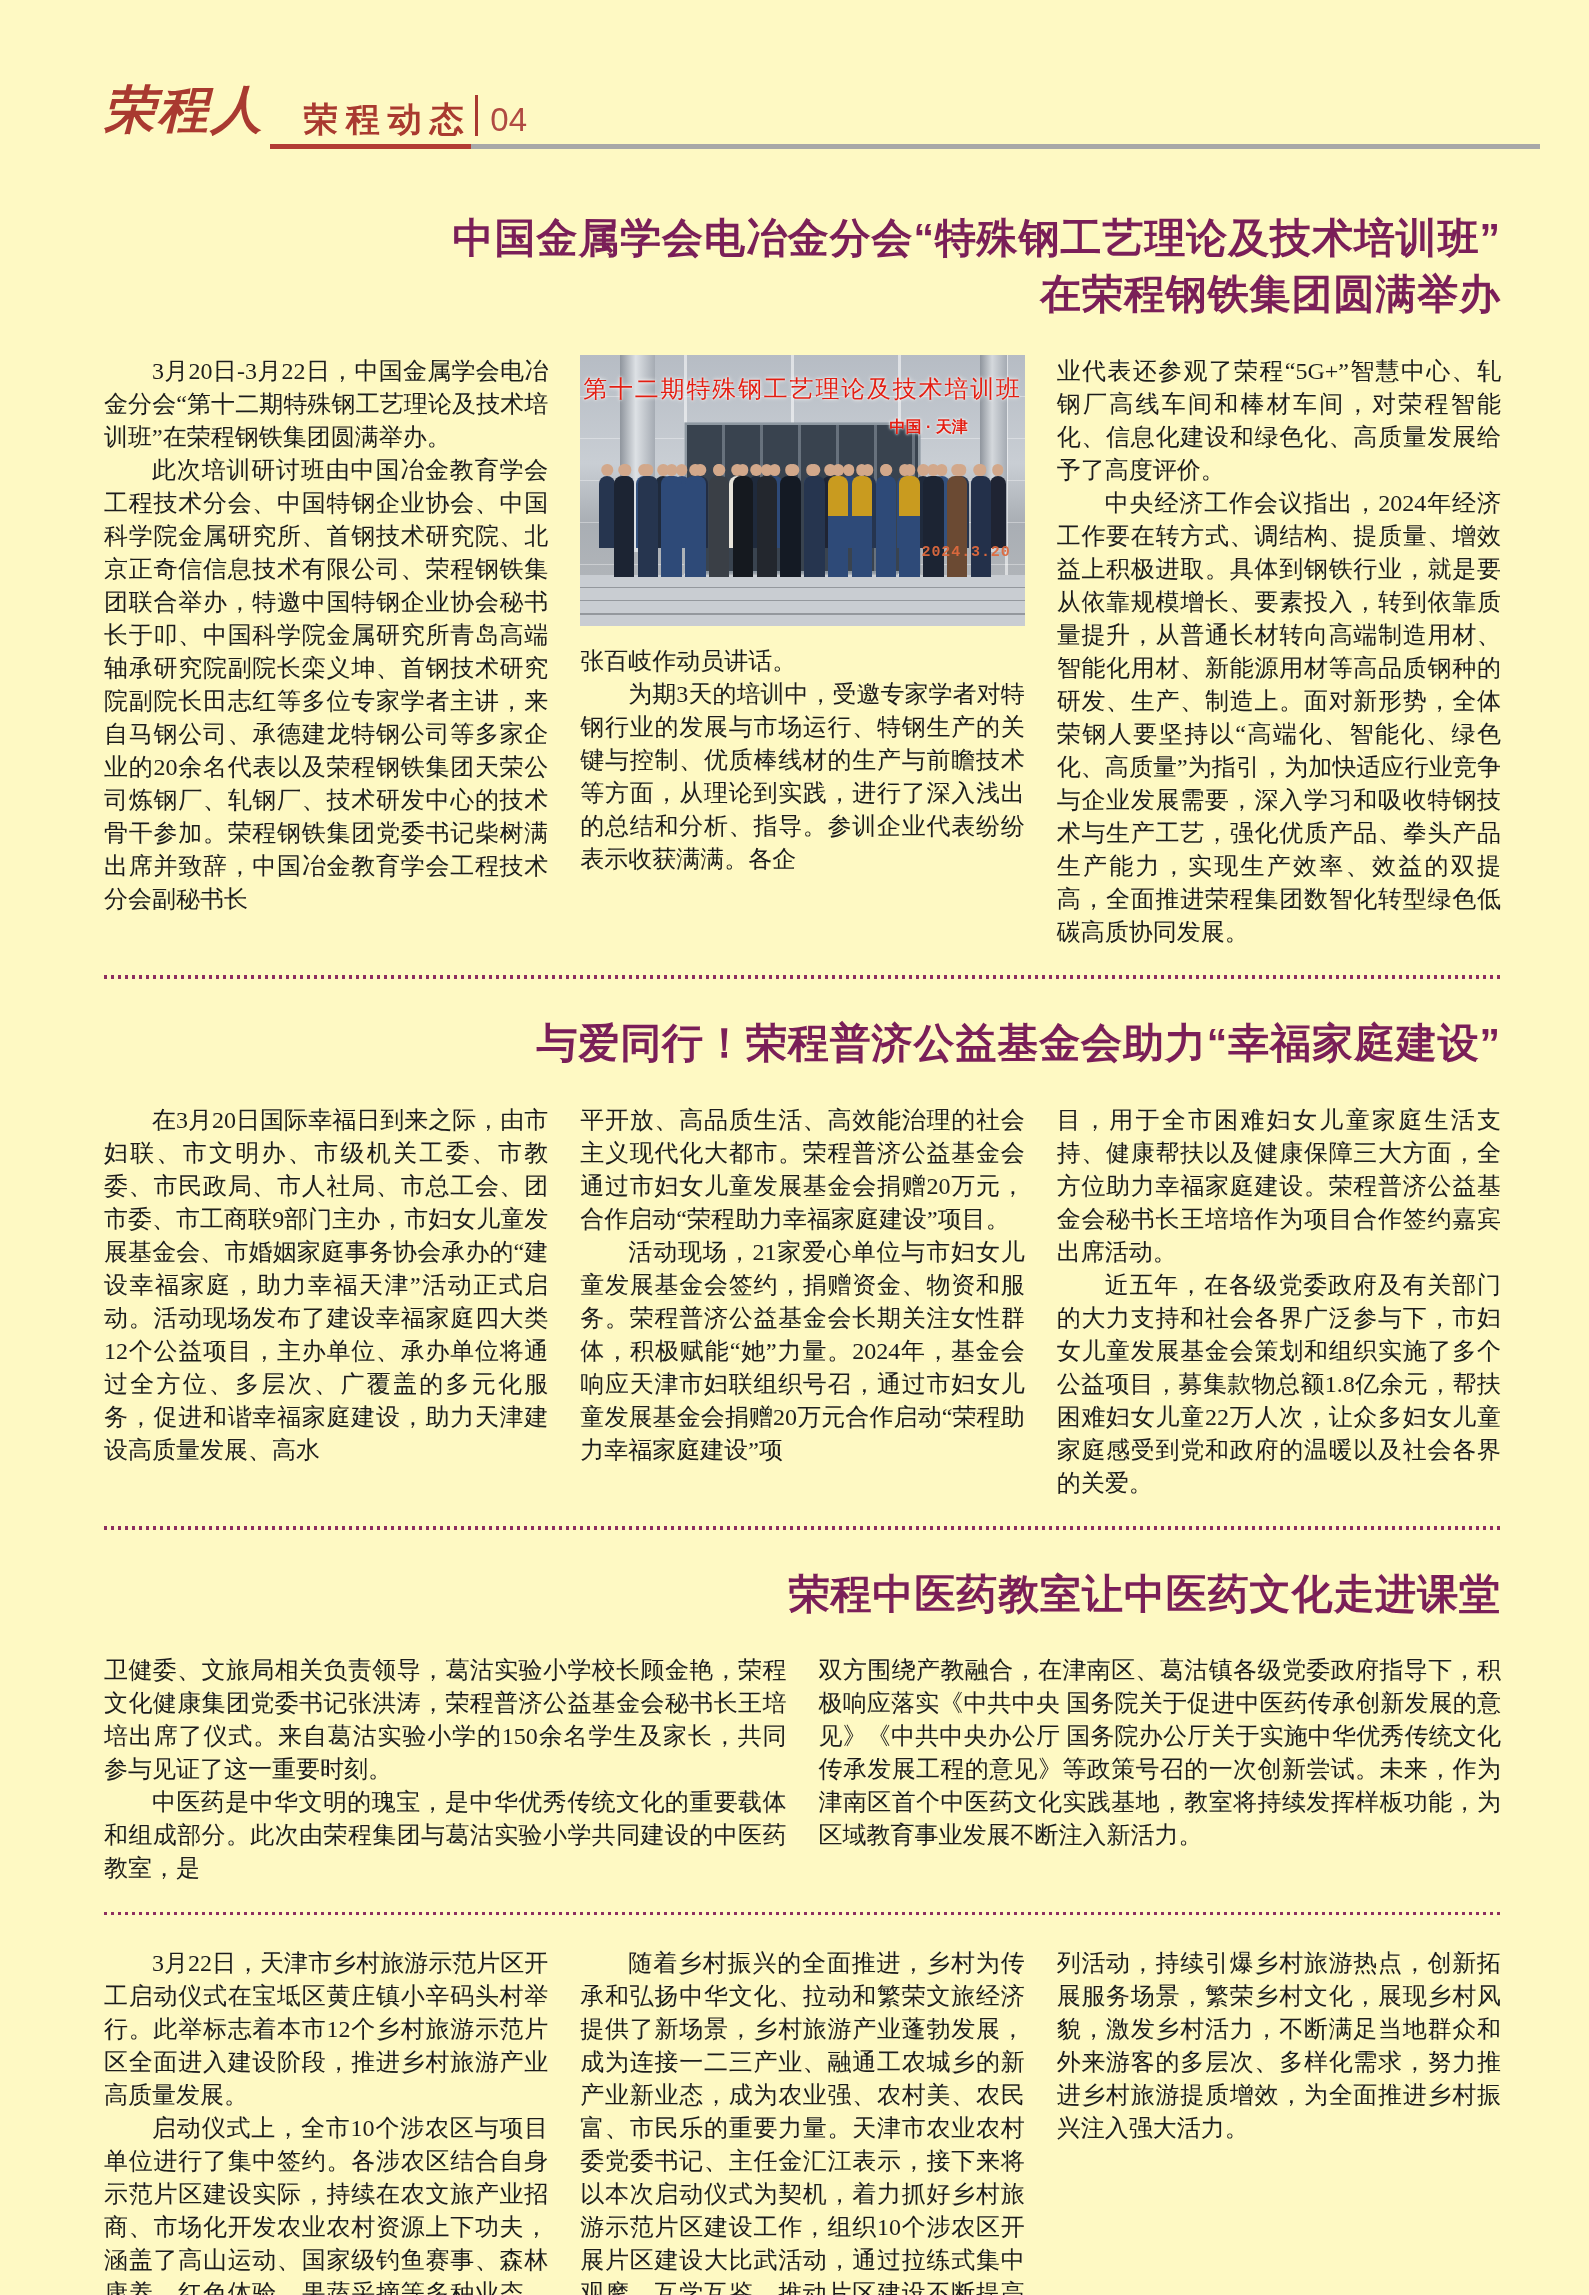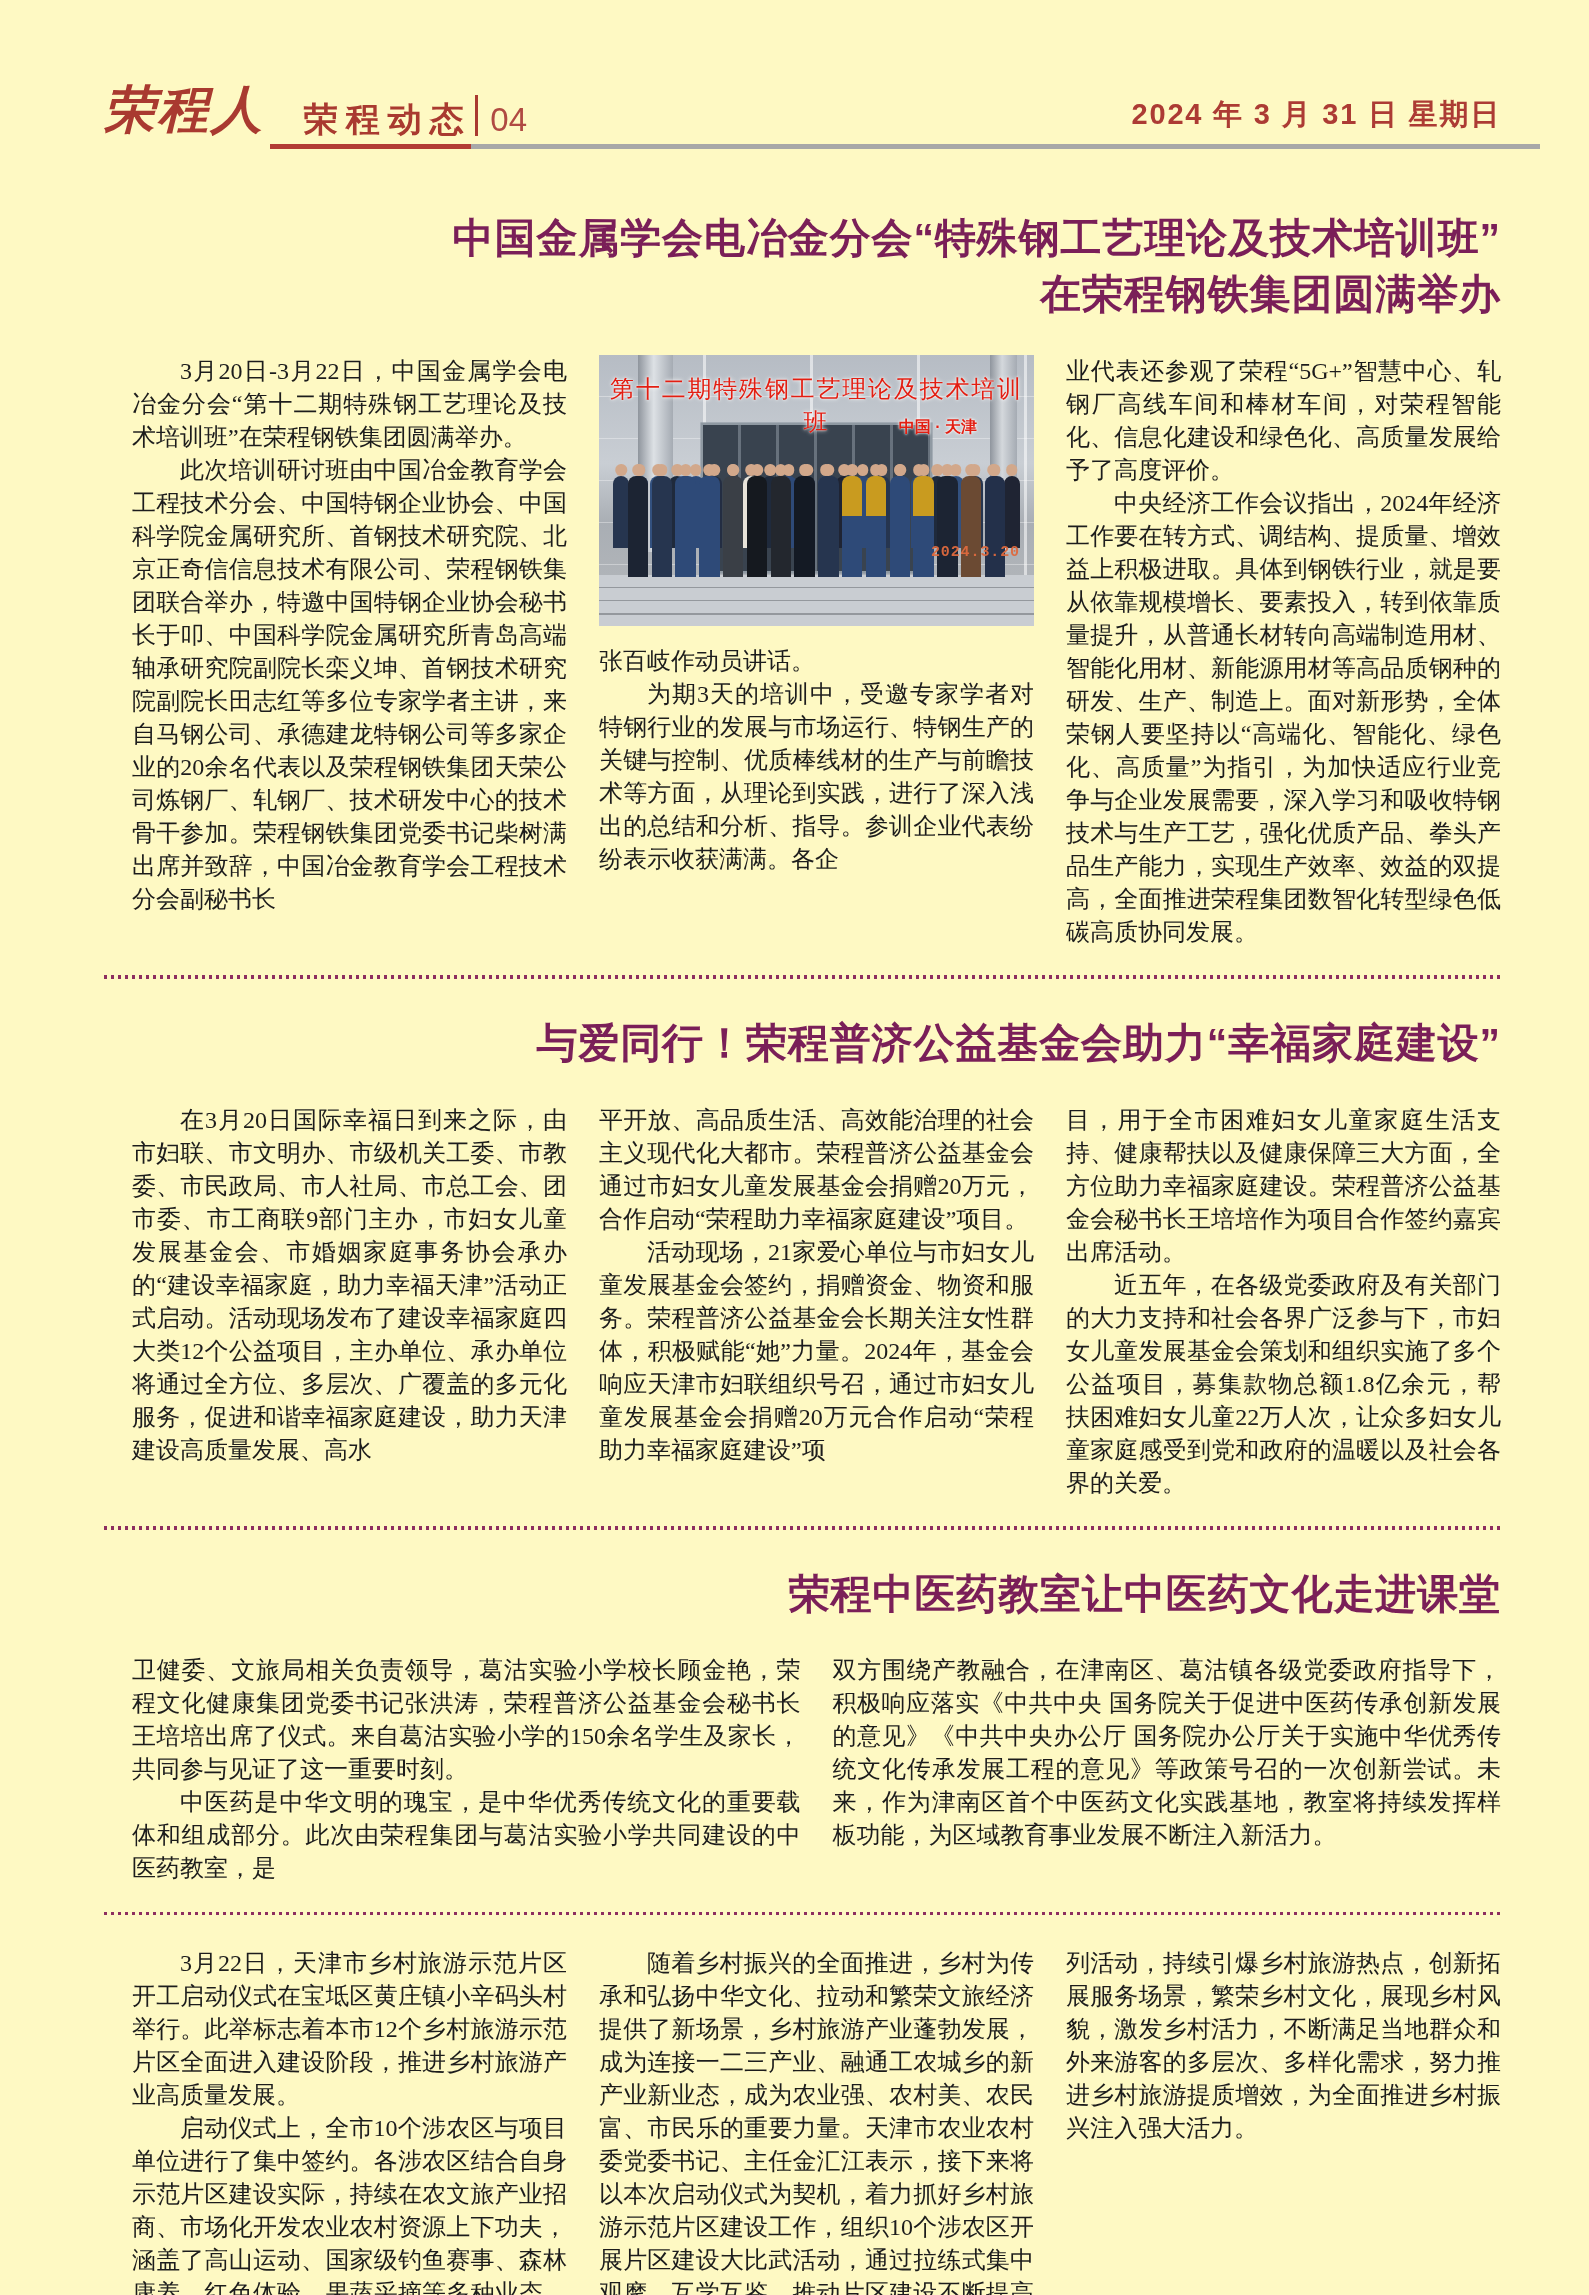--- a/index.html
+++ b/index.html
@@ -22,21 +22,21 @@
   .rule{display:flex;height:5.3px;margin-top:8px;}
   .rule-spacer{width:166px;}
   .rule-red{width:201px;background:#b23c34;}
   .rule-gray{flex:1;background:#a8a8a8;margin-right:-39px;}
   
   .headline{margin:0;text-align:right;font-weight:bold;color:#7a1f58;font-size:41px;line-height:1.36;
         font-family:"Liberation Sans","DejaVu Sans",sans-serif;letter-spacing:0.9px;}
   .h-a1{margin-top:62px;}
   .h-next{margin-top:37px;}
   
-  .cols{display:flex;gap:32px;margin-top:32px;margin-left:28px;}
+  .cols{display:flex;gap:32px;margin-top:32px;}
   .col{flex:1;min-width:0;font-size:24px;line-height:33px;text-align:justify;}
   .col p{margin:0;text-indent:2em;}
   .col p.noindent{text-indent:0;}
   .dotted{margin-top:26.5px;height:3.5px;
         background-image:repeating-linear-gradient(90deg,#8d2e5f 0 2.6px,transparent 2.6px 7px);}
   
   .photo{position:relative;width:100%;height:271px;overflow:hidden;margin-bottom:19.4px;
         background:linear-gradient(180deg,#b6bcc4 0%,#c9ced4 40%,#a9aeb4 62%,#b7babd 100%);}
   .photo .seams{position:absolute;inset:0;
         background:repeating-linear-gradient(90deg,transparent 0 104px,rgba(255,255,255,.55) 104px 107px),
@@ -72,21 +72,20 @@
 
 <div class="page">
 
   <header class="masthead">
     <div class="mast-row">
       <span class="logo">荣程人</span>
       <span class="section">荣程动态</span>
       <span class="vline"></span>
       <span class="pagenum">04</span>
     </div>
-    <div class="mast-date">2024 年 3 月 31 日  星期日</div>
     <div class="rule">
       <span class="rule-spacer"></span>
       <span class="rule-red"></span>
       <span class="rule-gray"></span>
     </div>
   </header>
 
   <section>
     <h1 class="headline h-a1">
       <span>中国金属学会电冶金分会“特殊钢工艺理论及技术培训班”</span><br>

